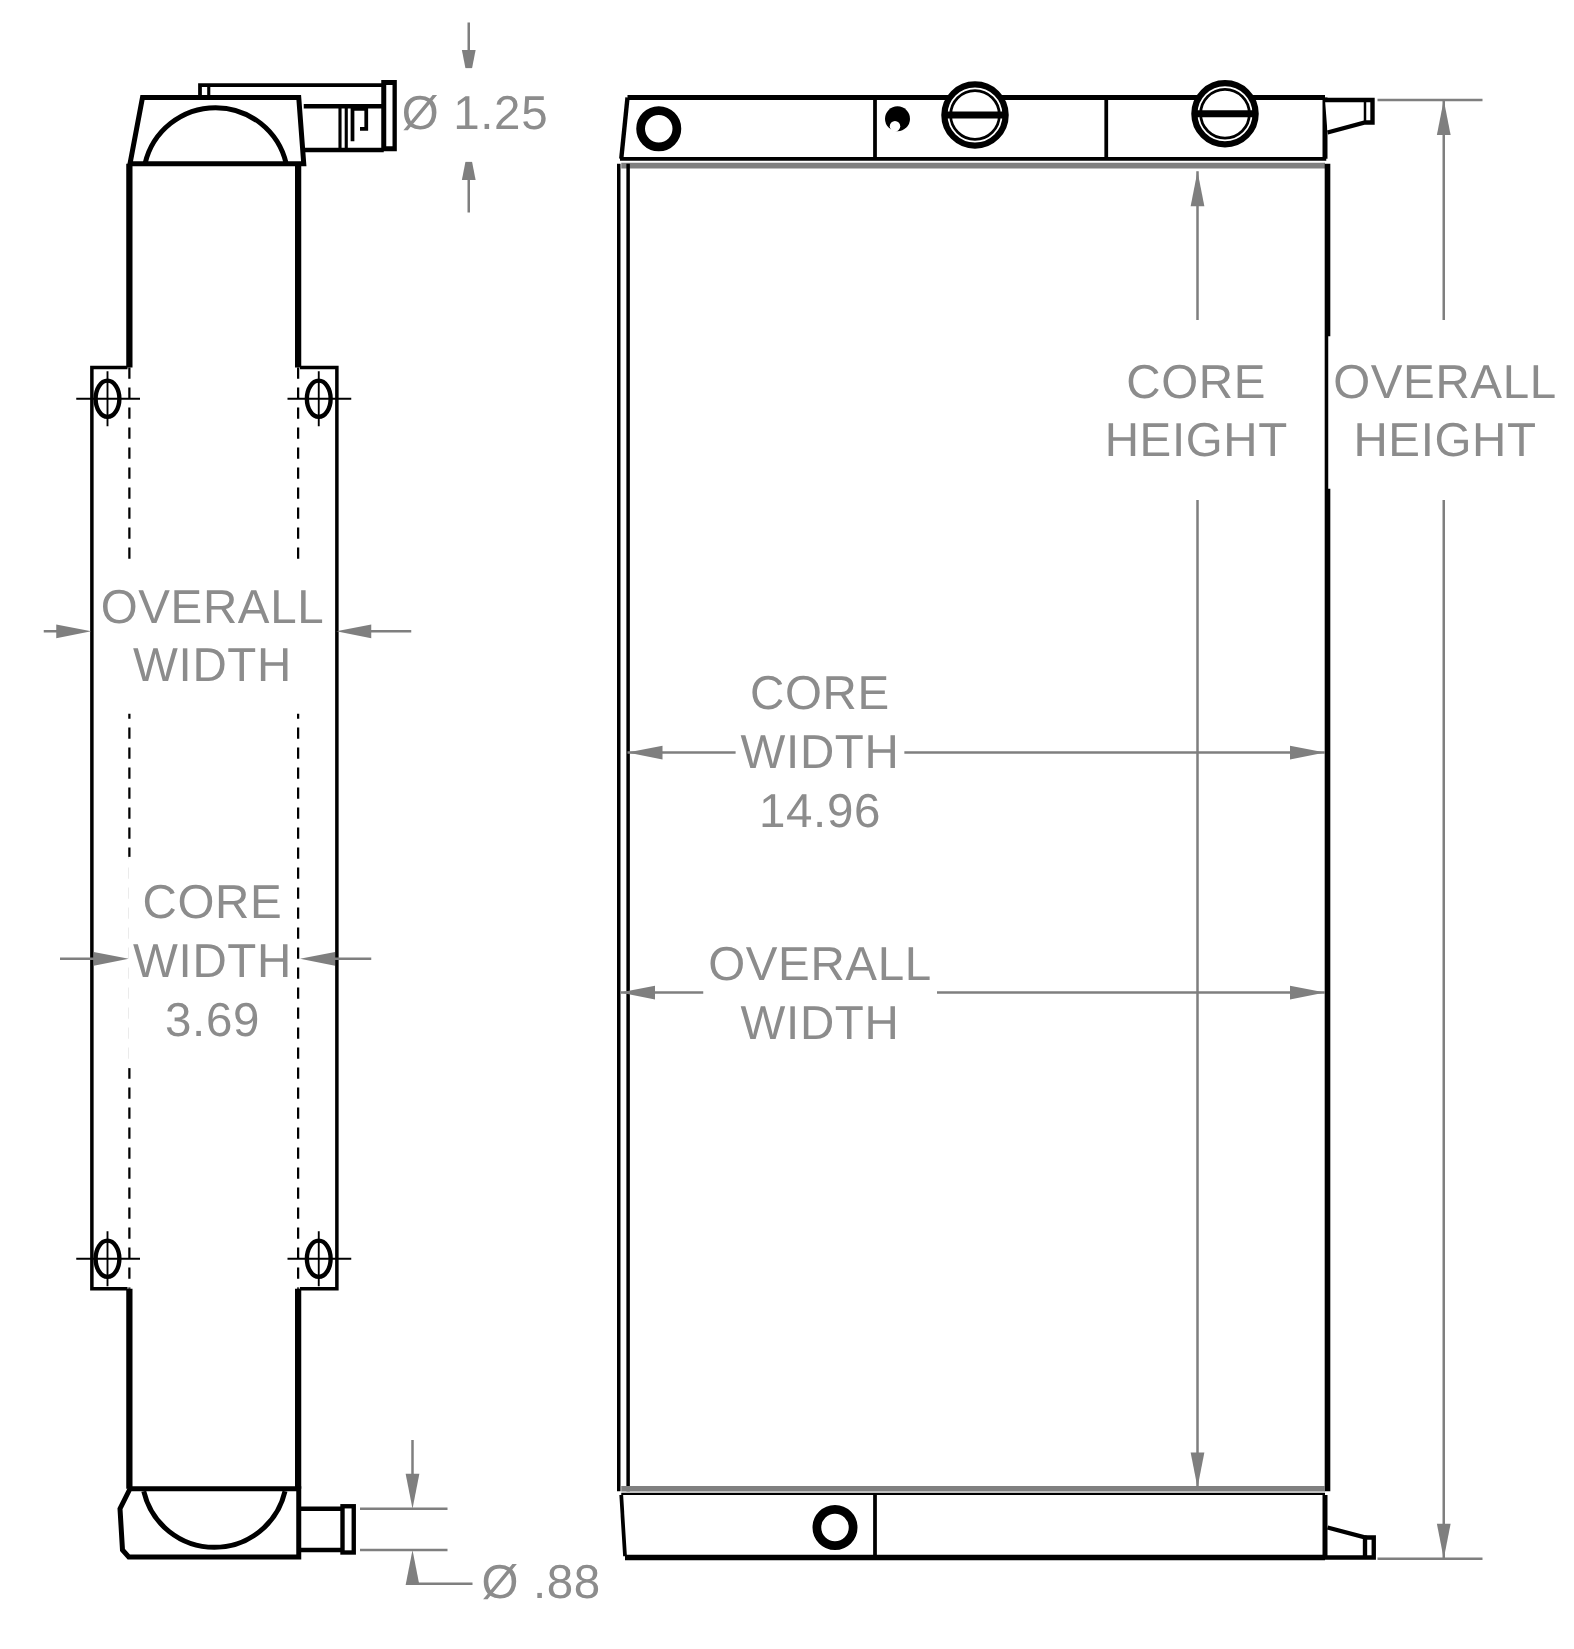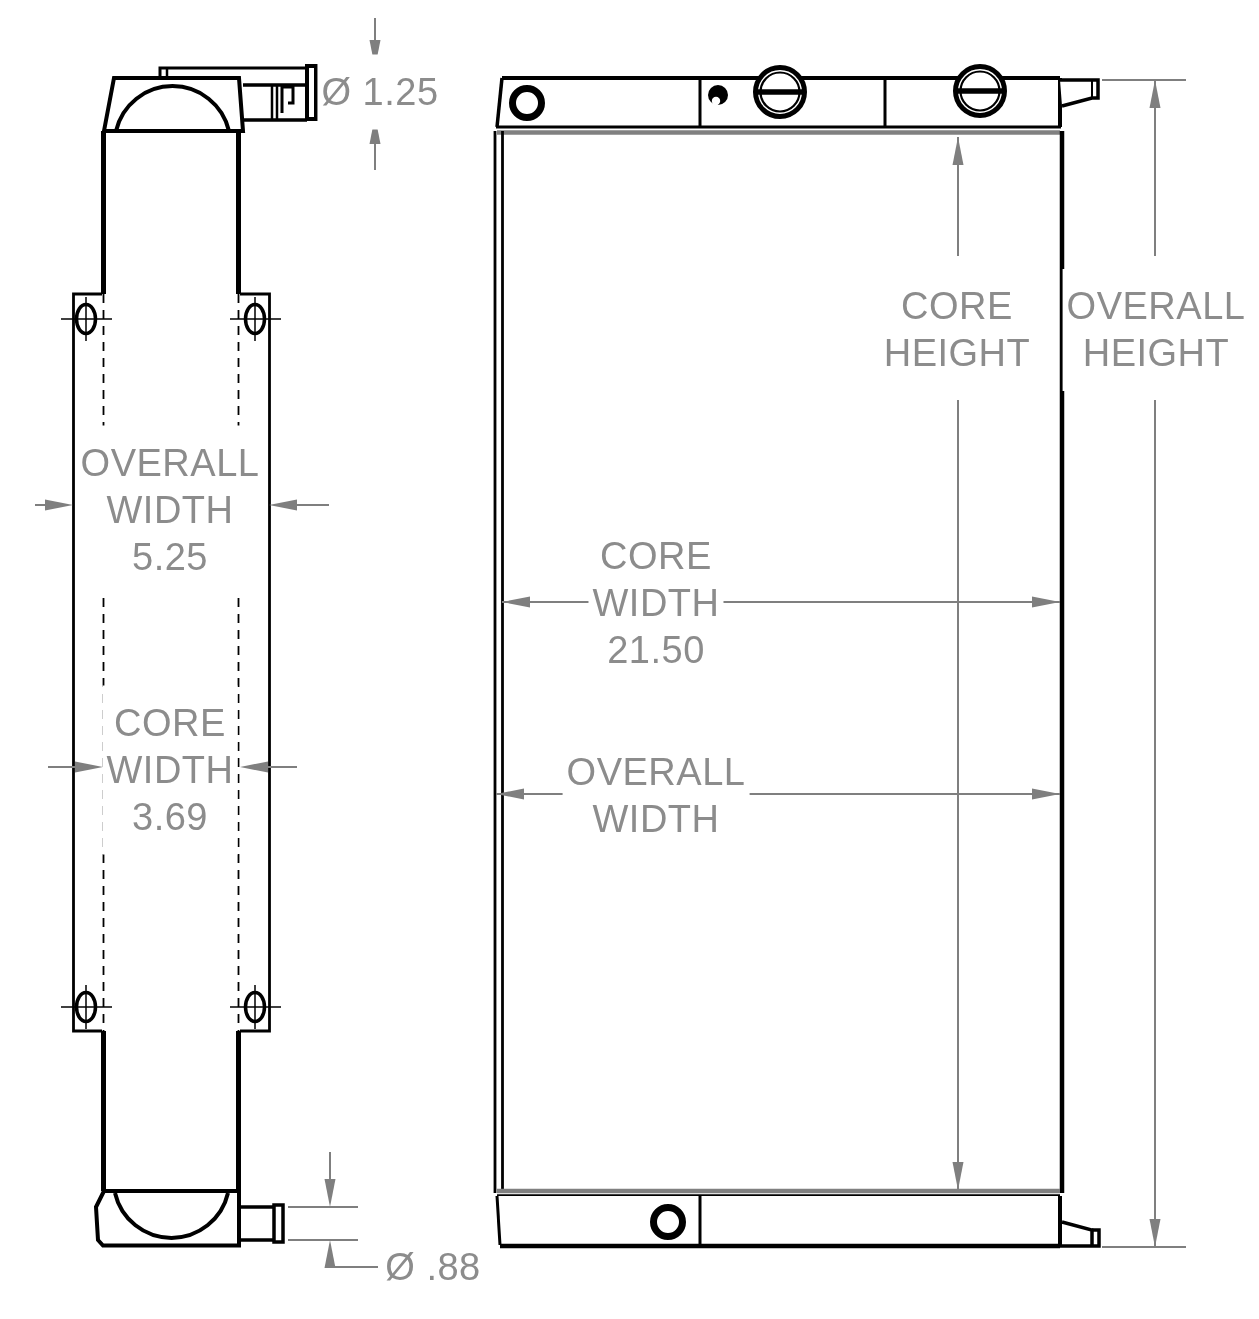--- a/index.html
+++ b/index.html
@@ -164,21 +164,20 @@
     </g>
   </svg>
 
   <div class="dim-label" style="left:380px;top:92px">
     <span class="row">Ø 1.25</span>
   </div>
 
   <div class="dim-label" style="left:170px;top:510px">
     <span class="row">OVERALL</span>
     <span class="row">WIDTH</span>
-    <span class="row">5.25</span>
   </div>
 
   <div class="dim-label" style="left:170px;top:770px">
     <span class="row">CORE</span>
     <span class="row">WIDTH</span>
     <span class="row">3.69</span>
   </div>
 
   <div class="dim-label" style="left:433px;top:1267px">
     <span class="row">Ø .88</span>
@@ -190,21 +189,21 @@
   </div>
 
   <div class="dim-label" style="left:1156px;top:330px">
     <span class="row">OVERALL</span>
     <span class="row">HEIGHT</span>
   </div>
 
   <div class="dim-label" style="left:656px;top:603px">
     <span class="row">CORE</span>
     <span class="row">WIDTH</span>
-    <span class="row">21.50</span>
+    <span class="row">14.96</span>
   </div>
 
   <div class="dim-label" style="left:656px;top:796px">
     <span class="row">OVERALL</span>
     <span class="row">WIDTH</span>
   </div>
 
 </div>
 
 </body></html>

